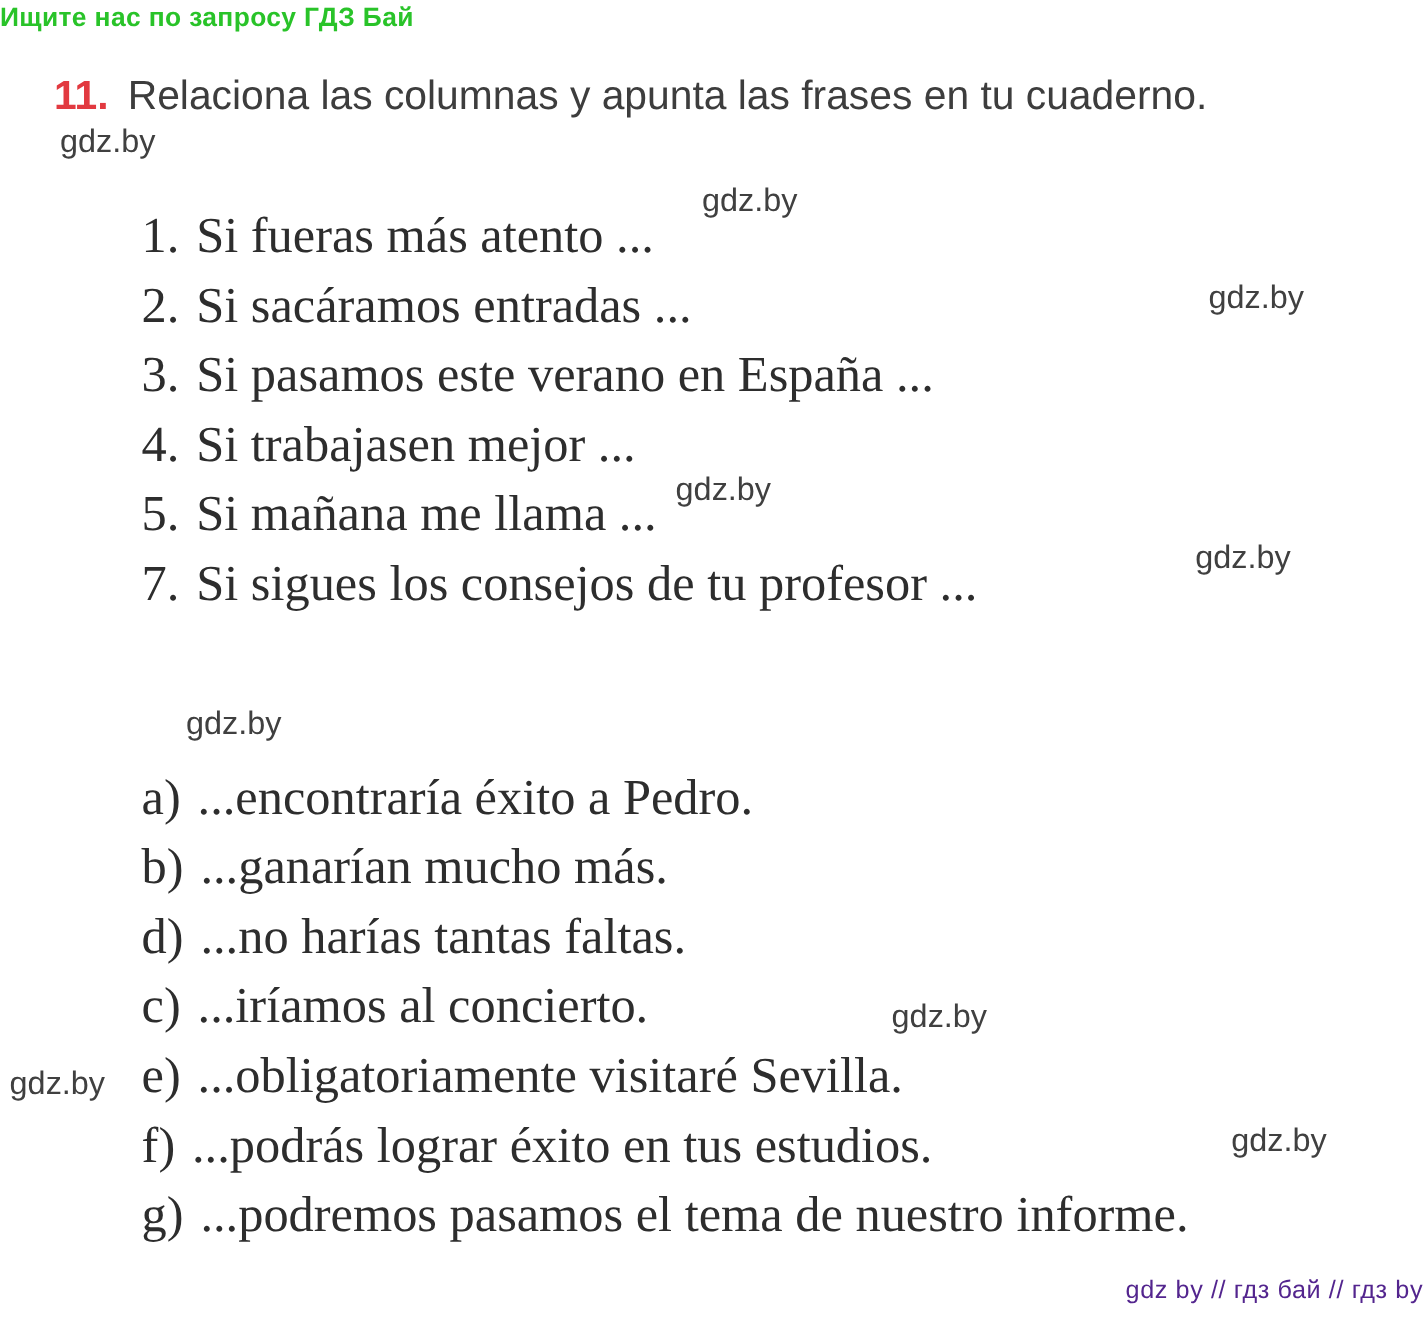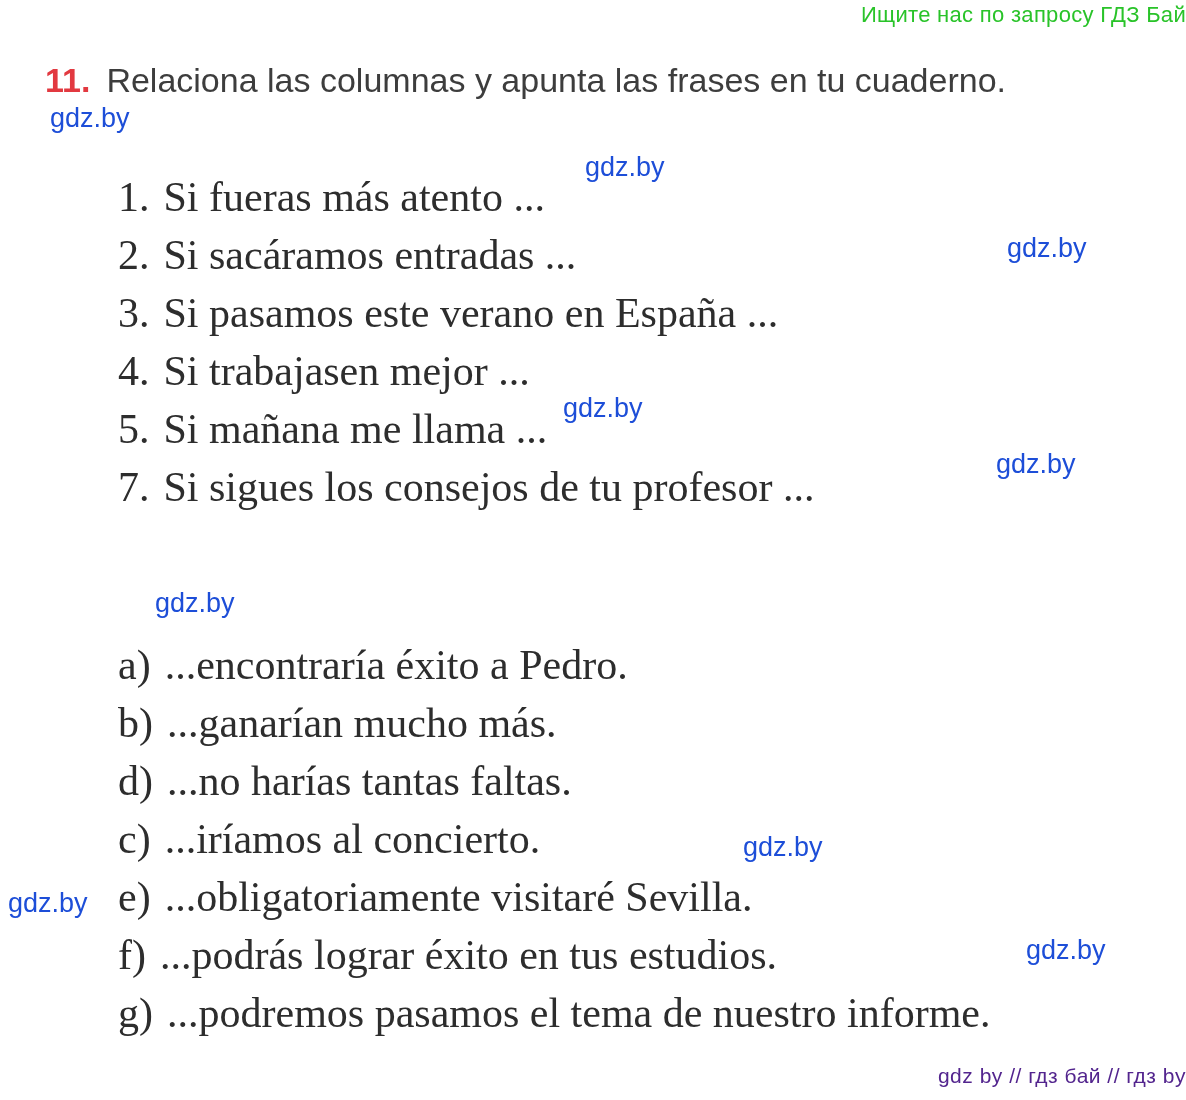--- a/index.html
+++ b/index.html
@@ -11,23 +11,23 @@
     background: #ffffff;
     overflow: hidden;
     font-family: "Liberation Sans", sans-serif;
   }
 
   
   .top-promo {
     position: absolute;
     top: 2px; left: 0;
     width: 100%;
-    text-align: right;
+    text-align: left;
     font-size: 22px;
-    font-weight: 400;
+    font-weight: 700;
     color: #29c329;
     letter-spacing: 0.3px;
   }
 
   
   .heading {
     position: absolute;
     top: 60px; left: 45px;
     width: 1130px;
     font-size: 34px;
@@ -42,21 +42,21 @@
   }
   .heading .txt {
     color: #3d3d3d;
     font-weight: 400;
   }
 
   
   .wm {
     position: absolute;
     font-size: 27px;
-    color: #1d4ed8;
+    color: #404040;
     font-weight: 400;
     white-space: nowrap;
   }
   .wm-under-title { top: 103px; left: 50px; }
   .wm-sup-1      { top: 152px; left: 585px; }
   .wm-right-2    { top: 233px; left: 1007px; }
   .wm-sup-5      { top: 393px; left: 563px; }
   .wm-right-6    { top: 449px; left: 996px; }
   .wm-below-7    { top: 588px; left: 155px; }
   .wm-right-d    { top: 832px; left: 743px; }

